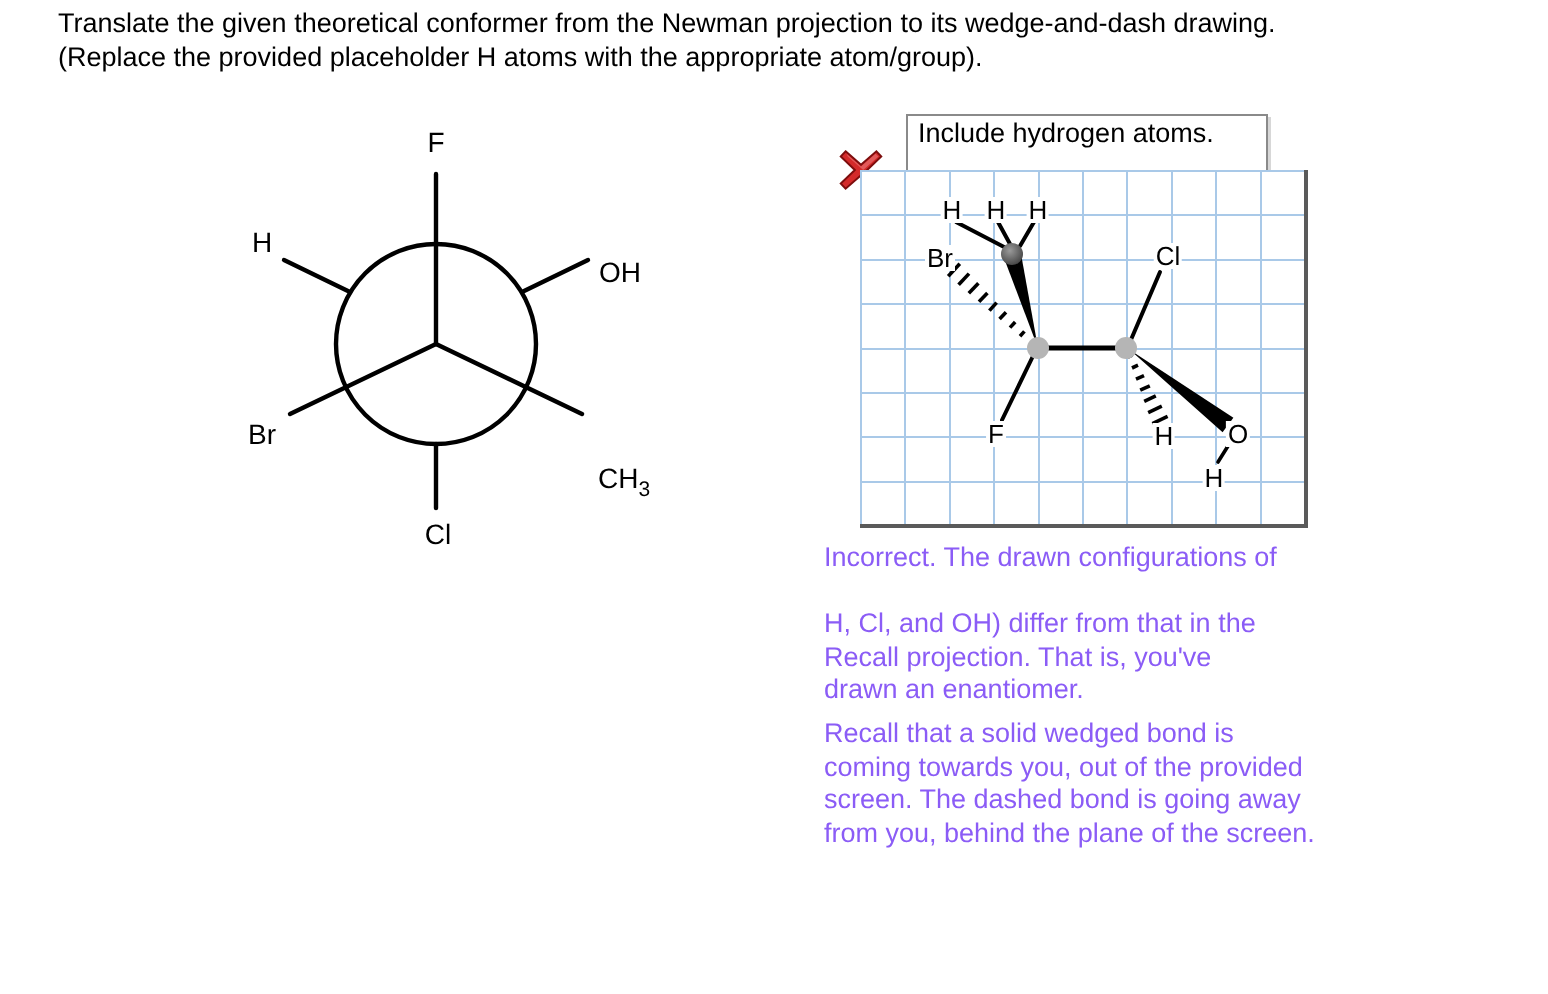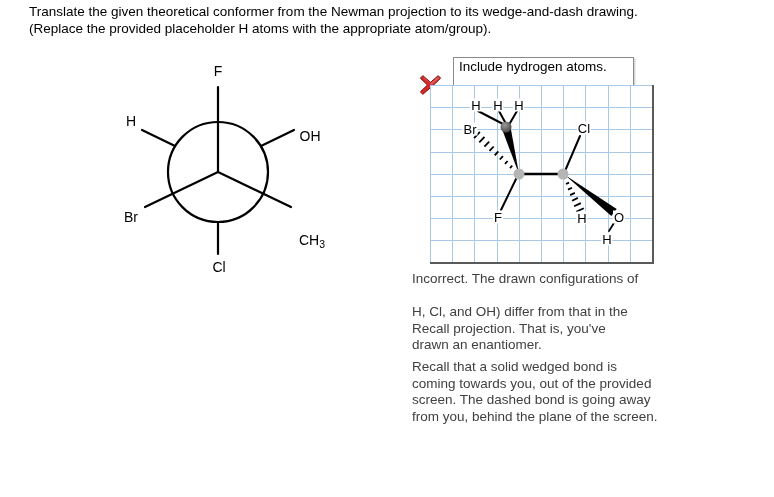--- a/index.html
+++ b/index.html
@@ -30,21 +30,21 @@
       repeating-linear-gradient(to right, #a9c9e8 0px, #a9c9e8 1px, transparent 1px, transparent 22.2px),
       repeating-linear-gradient(to bottom, #a9c9e8 0px, #a9c9e8 1px, transparent 1px, transparent 22.2px); }
   .bonds { position:absolute; left:0; top:0; }
   .bonds line { stroke:#000; stroke-width:2; stroke-linecap:round; }
   .bonds line.cc { stroke-width:2.5; }
   .bonds line.hash { stroke-width:1.8; stroke-linecap:butt; }
   .bonds line.oh { stroke-width:1.8; }
   .alab { position:absolute; transform:translate(-50%,-50%); font-size:13px; color:#000; background:#fff; padding:0 1px; line-height:13px; }
 
   
-  .feedback { position:absolute; left:412px; top:271px; width:330px; color:#404040; font-size:13.5px; line-height:16.6px; }
+  .feedback { position:absolute; left:412px; top:271px; width:330px; color:#8b5cf6; font-size:13.5px; line-height:16.6px; }
   .feedback p + p { margin-top:5px; }
   .feedback sub { font-size:10px; line-height:0; }
 </style>
 </head>
 <body>
 
 <div class="stage">
 
   <div class="title">
     <div>Translate the given theoretical conformer from the Newman projection to its wedge-and-dash drawing.</div>

